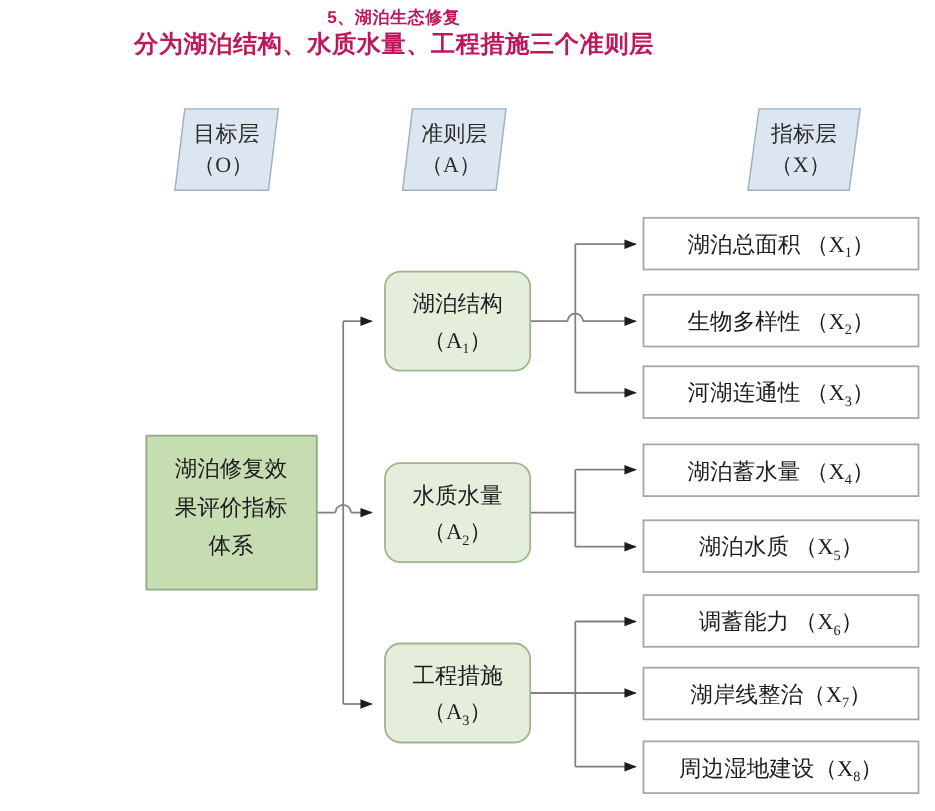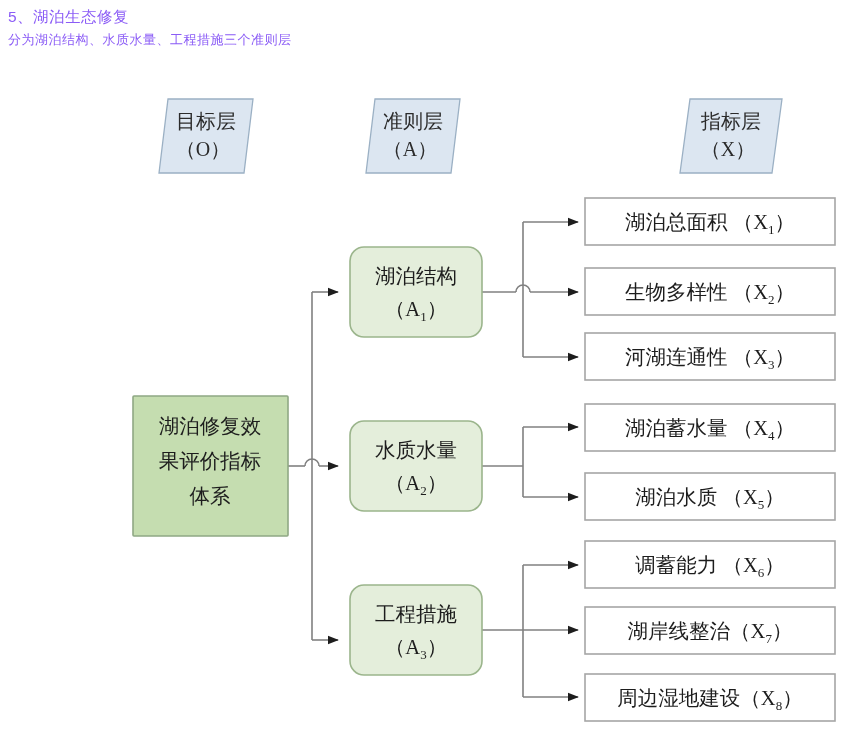--- a/index.html
+++ b/index.html
@@ -14,30 +14,31 @@
     font-family: "Liberation Sans", "DejaVu Sans", sans-serif;
     overflow: hidden;
   }
   #heading {
     position: absolute;
     left: 8px;
     top: 6px;
     width: 700px;
   }
   #heading .hline {
-    color: #8b5cf6;
-    font-weight: normal;
+    color: #be185d;
+    font-weight: bold;
     letter-spacing: 0.5px;
+    text-align: center;
   }
   #heading .h1 {
     font-size: 15.5px;
     line-height: 22px;
   }
   #heading .h2 {
-    font-size: 13px;
+    font-size: 22px;
     line-height: 24px;
   }
   #diagram {
     position: absolute;
     left: 0;
     top: 0;
     width: 850px;
     height: 737px;
   }
   .lyr-label {

